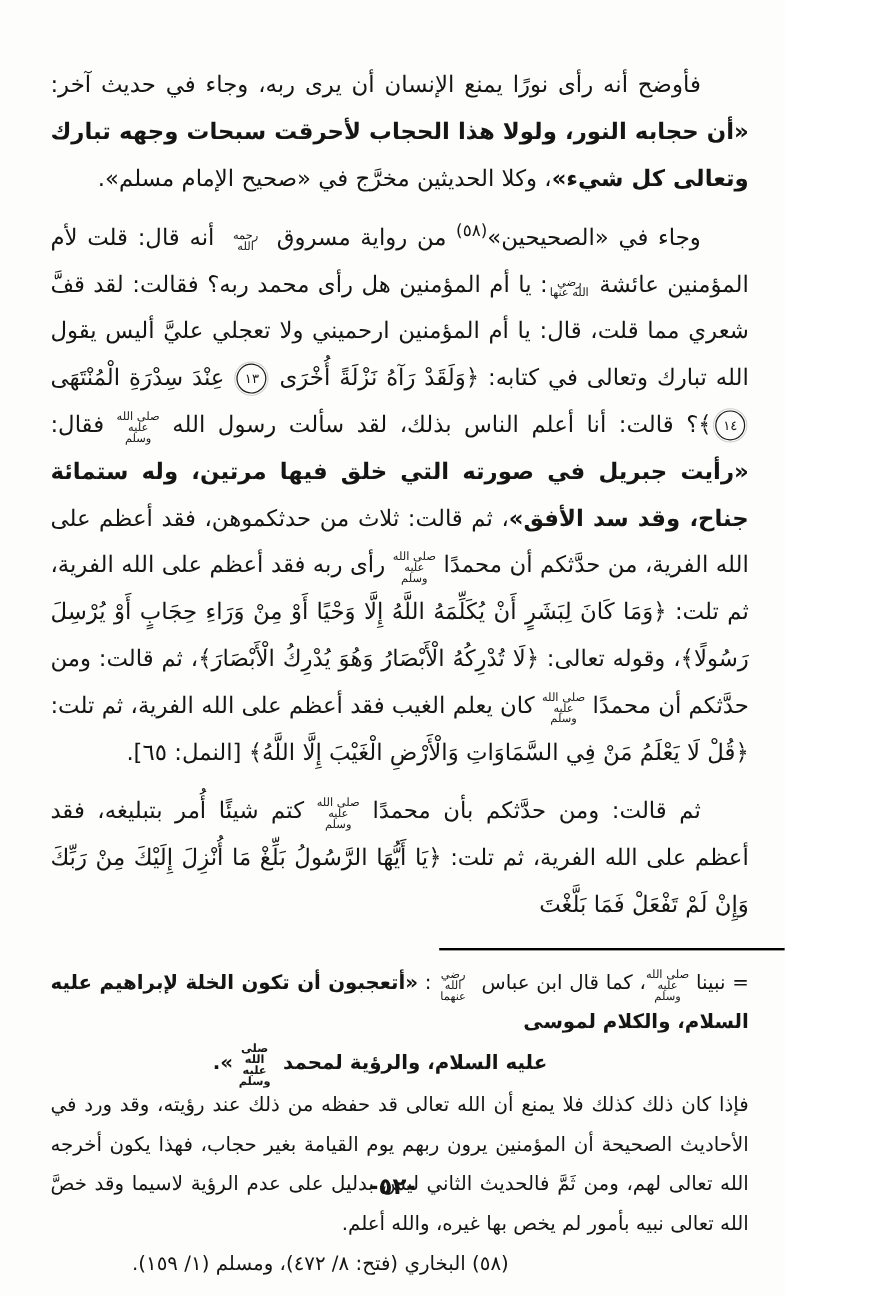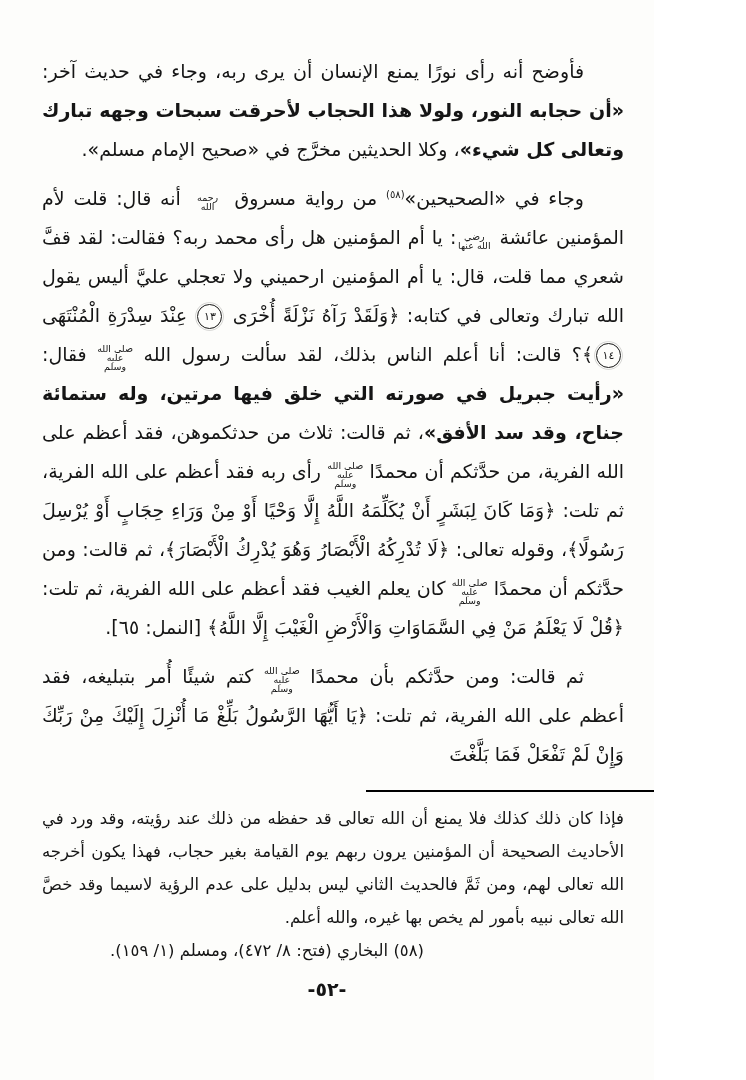--- a/index.html
+++ b/index.html
@@ -20,21 +20,21 @@
     width:23px;height:23px;border:1.5px solid #1a1a1a;border-radius:50%;
     font-size:11px;line-height:1;vertical-align:middle;margin:0 3px;
     box-shadow:0 0 0 1px #fdfdfb,0 0 0 1.8px #1a1a1a33;
     text-indent:0;
   }
   .hon{
     display:inline-block;font-size:9.5px;line-height:9px;max-width:36px;
     vertical-align:middle;text-align:center;transform:translateY(2px);
     text-indent:0;white-space:normal;
   }
-  .fnref{font-size:10px;vertical-align:super;line-height:0;}
+  .fnref{font-size:14px;vertical-align:super;line-height:0;}
   .fn-sep{
     width:288px;height:0;border-top:2.5px solid #000;
     margin:16px 0 10px auto;
   }
   .footnotes{
     direction:rtl;text-align:justify;
     padding:0 30px 0 42px;
     font-size:16.5px;line-height:33px;
   }
   .fn-line{margin:0;}
@@ -66,21 +66,27 @@
     <p class="para">
       <span>ثم قالت: ومن حدَّثكم بأن محمدًا </span><span class="hon">صلى الله عليه وسلم</span><span> كتم شيئًا أُمر بتبليغه، فقد أعظم على الله الفرية، ثم تلت: </span><span class="quran">﴿يَا أَيُّهَا الرَّسُولُ بَلِّغْ مَا أُنْزِلَ إِلَيْكَ مِنْ رَبِّكَ وَإِنْ لَمْ تَفْعَلْ فَمَا بَلَّغْتَ</span>
     </p>
 
   </div>
 
   <div class="fn-sep"></div>
 
   <div class="footnotes">
 
+    <p class="fn-line">
+      <span>= نبينا </span><span class="hon">صلى الله عليه وسلم</span><span>، كما قال ابن عباس </span><span class="hon">رضي الله عنهما</span><span>: </span><span class="b">«أتعجبون أن تكون الخلة لإبراهيم عليه السلام، والكلام لموسى</span>
+    </p>
 
+    <p class="fn-line fn-cont2">
+      <span>عليه السلام، والرؤية لمحمد </span><span class="hon">صلى الله عليه وسلم</span><span>».</span>
+    </p>
 
 
     <p class="fn-line fn-comment">
       <span>فإذا كان ذلك كذلك فلا يمنع أن الله تعالى قد حفظه من ذلك عند رؤيته، وقد ورد في الأحاديث الصحيحة أن المؤمنين يرون ربهم يوم القيامة بغير حجاب، فهذا يكون أخرجه الله تعالى لهم، ومن ثَمَّ فالحديث الثاني ليس بدليل على عدم الرؤية لاسيما وقد خصَّ الله تعالى نبيه بأمور لم يخص بها غيره، والله أعلم.</span>
     </p>
 
     <p class="fn-line fn-ref58">
       <span>(٥٨) البخاري (فتح: ٨/ ٤٧٢)، ومسلم (١/ ١٥٩).</span>
     </p>
 

